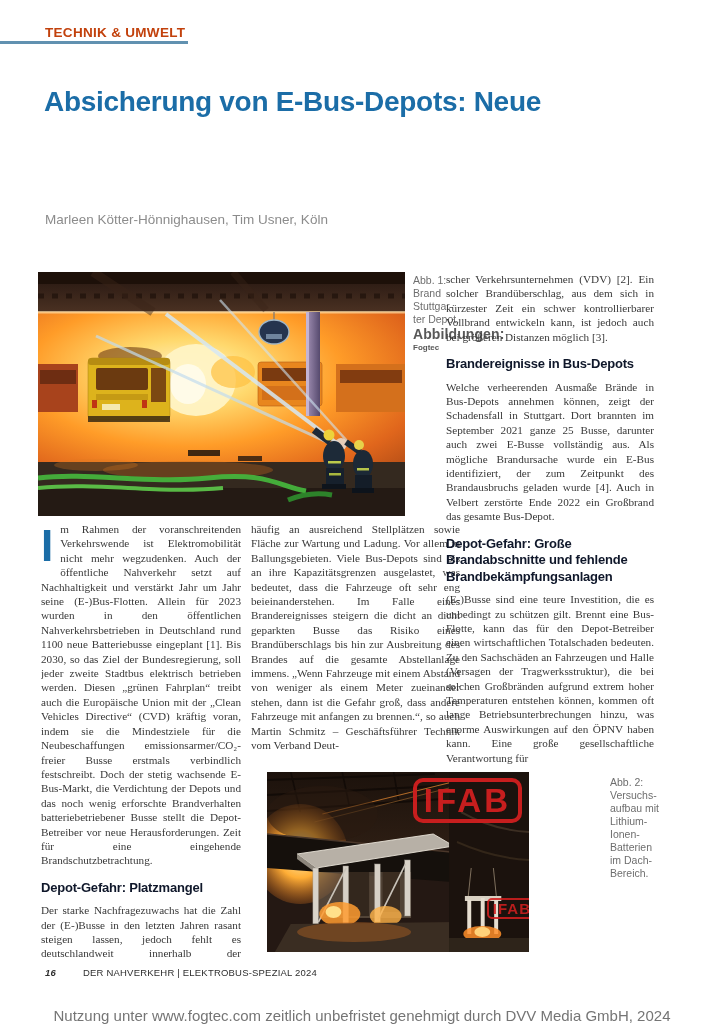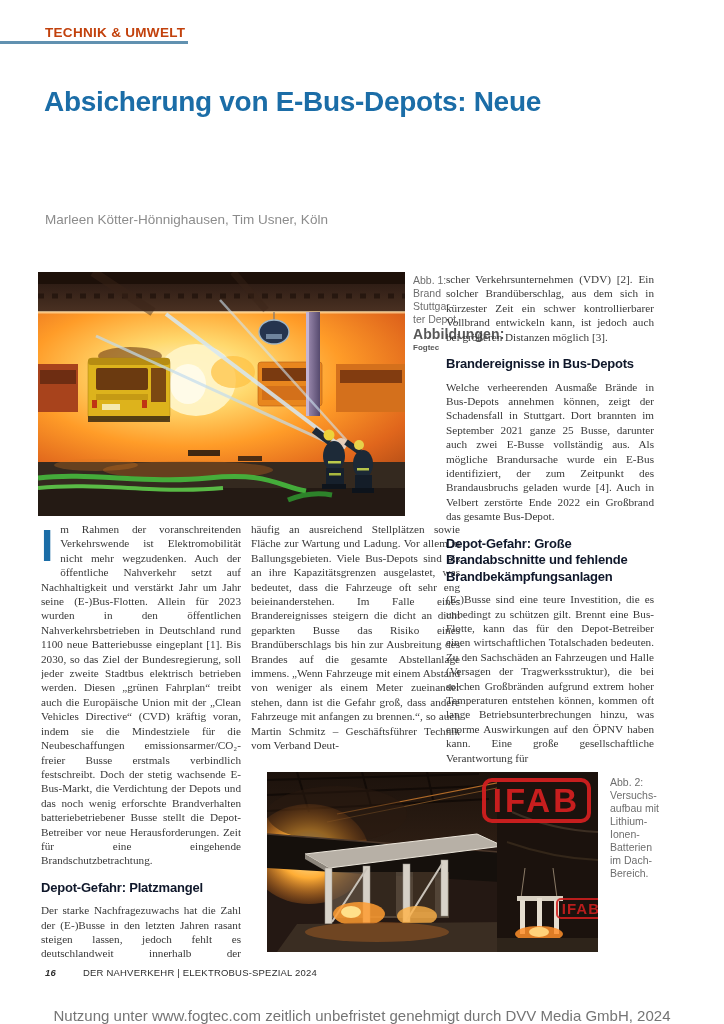--- a/index.html
+++ b/index.html
@@ -8,21 +8,21 @@
   
   .kicker{position:absolute;left:45px;top:17px;font-size:13.5px;font-weight:700;
           color:#c2410c;letter-spacing:.3px;margin-top:8px;}
   .kicker-rule{position:absolute;left:0;top:41px;width:188px;height:2.5px;background:#6191b0;}
   
   .title{position:absolute;left:44px;top:84px;width:640px;margin:0;
          font-size:28px;line-height:36px;font-weight:700;color:#1b6da7;letter-spacing:-.3px;}
   .byline{position:absolute;left:45px;top:212px;font-size:13.5px;color:#8c8c8c;text-align:center;}
   
   .photo1{position:absolute;left:38px;top:272px;width:367px;height:244px;margin:0;overflow:hidden;}
-  .photo2{position:absolute;left:267px;top:772px;width:331px;height:180px;margin:0;overflow:hidden;}
+  .photo2{position:absolute;left:267px;top:772px;width:262px;height:180px;margin:0;overflow:hidden;}
   .photo1 svg,.photo2 svg{display:block;width:100%;height:100%;}
   
   .cap{position:absolute;font-size:10.5px;line-height:13px;color:#6e6e6e;}
   .cap1{left:413px;top:274px;width:55px;}
   .cap2{left:610px;top:776px;width:76px;}
   .credit-label{font-size:14px;font-weight:700;color:#585858;margin-top:2px;letter-spacing:.1px;}
   .credit{font-size:8px;font-weight:700;color:#585858;}
   
   .col{position:absolute;font-family:"Liberation Serif",serif;font-size:11.2px;line-height:14.4px;
        color:#383838;text-align:justify;overflow:hidden;}

